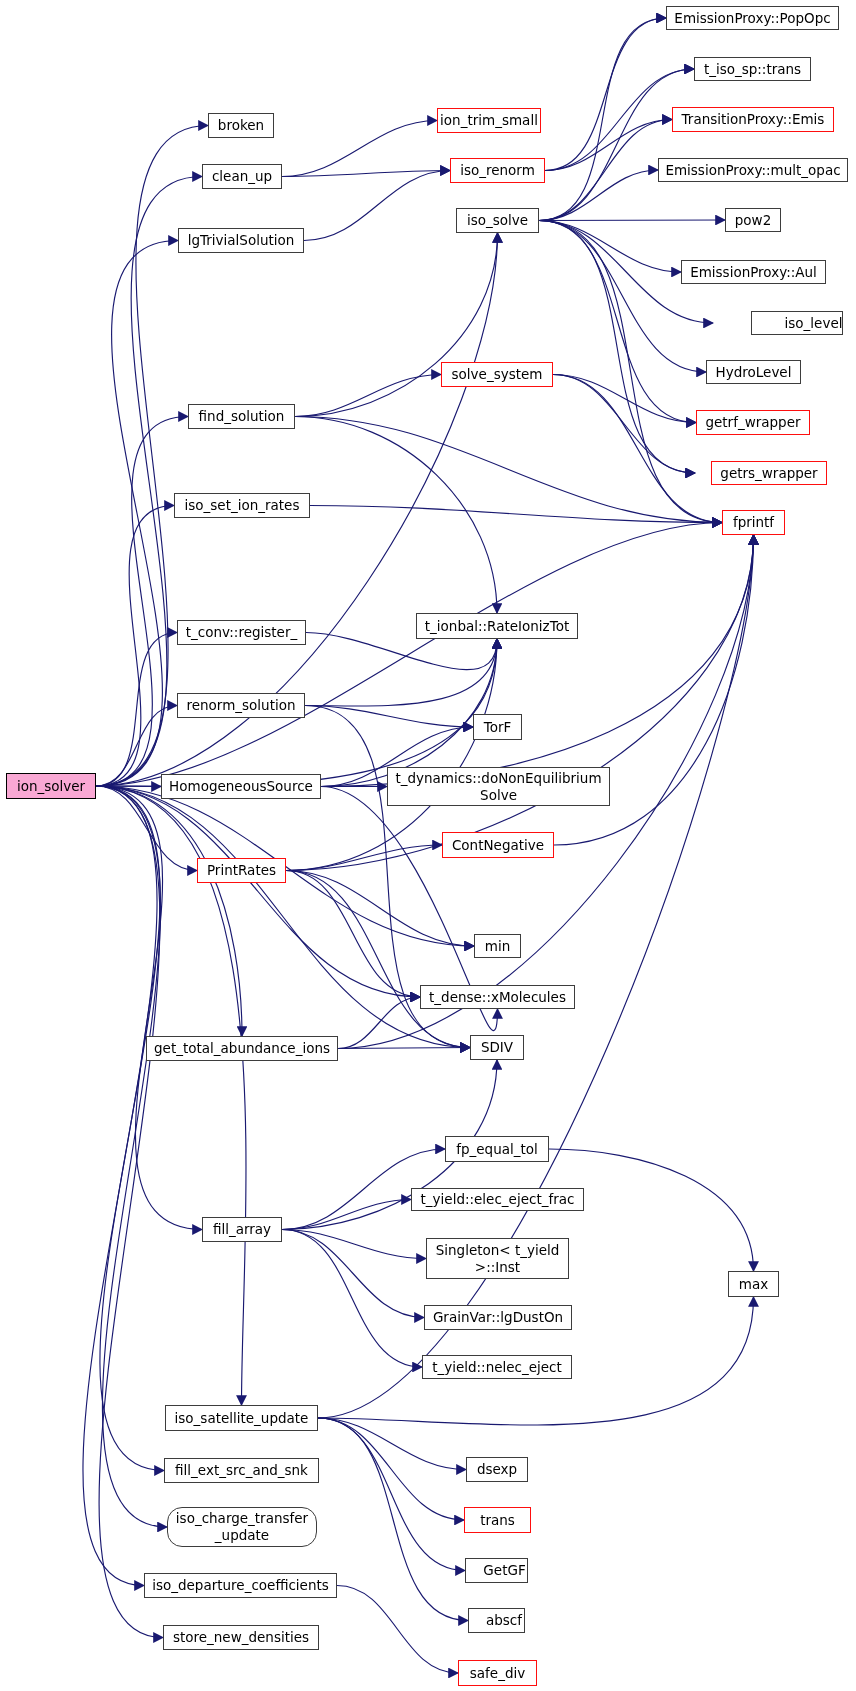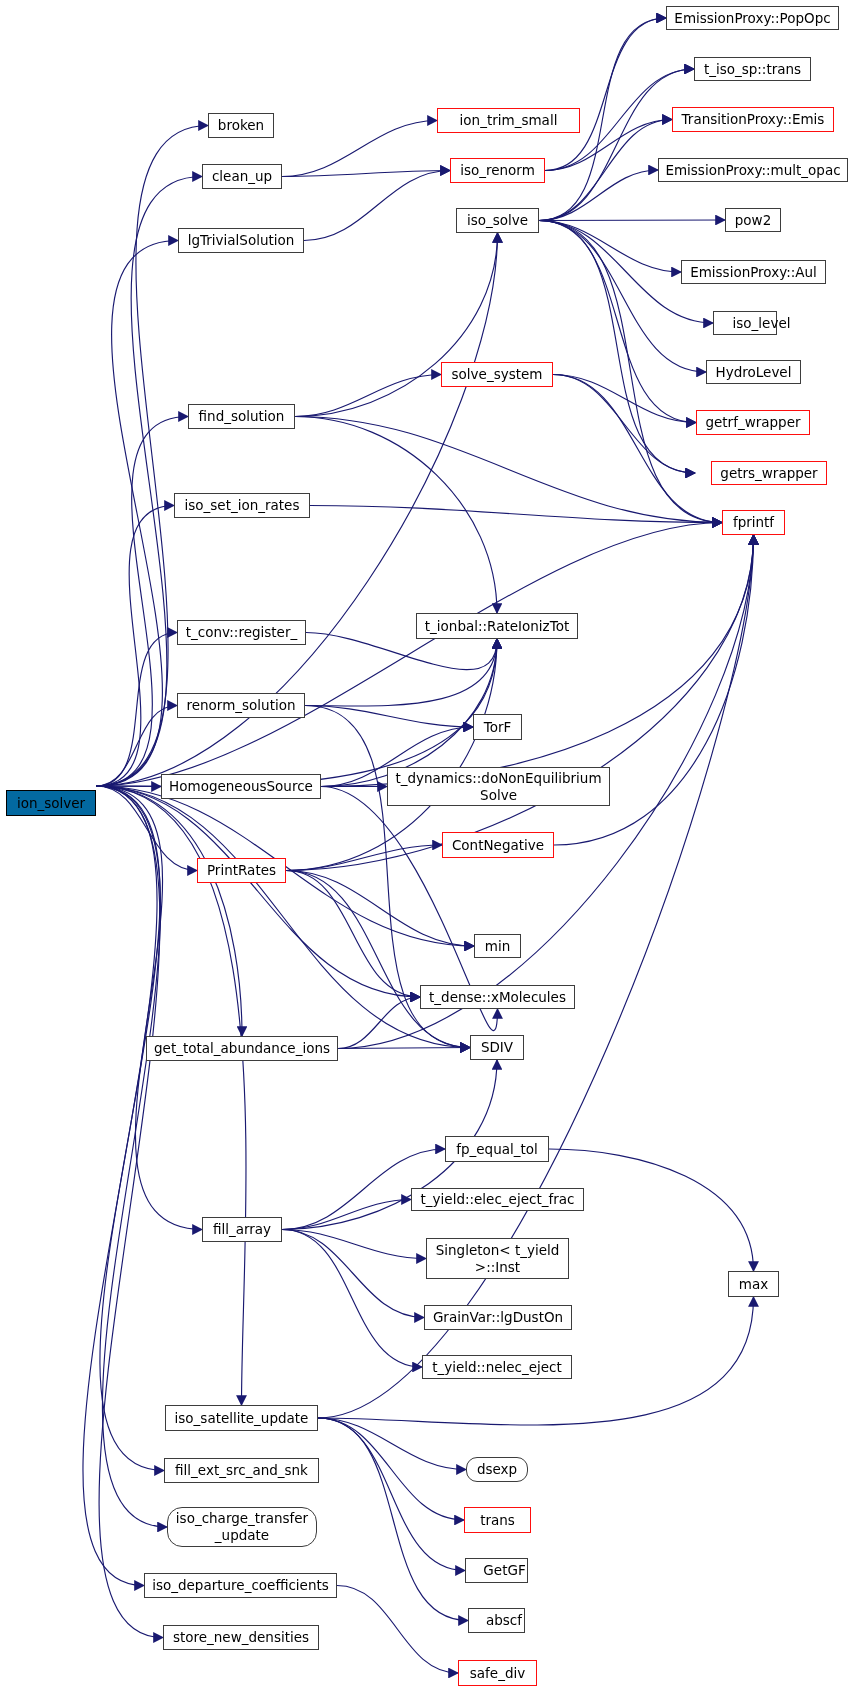--- a/index.html
+++ b/index.html
@@ -21,21 +21,21 @@
     line-height:1.25;
     display:flex;
     align-items:center;
     justify-content:center;
     text-align:center;
     white-space:pre-line;
     padding:0 4px;
     cursor:pointer;
   }
   .node.red{border-color:#fe0e0e;}
-  .node.root{background:#0369a1;border-color:#000000;margin-top:17px;}
+  .node.root{background:#f9a8d4;border-color:#000000;}
 </style>
 </head>
 <body>
 
 <div id="canvas">
   <svg id="edge-layer" width="856" height="1691" viewBox="0 0 856 1691" xmlns="http://www.w3.org/2000/svg">
     <defs>
       <marker id="arrow" viewBox="0 0 10 10" refX="9" refY="5" markerWidth="9.5" markerHeight="9.5" orient="auto-start-reverse">
         <path d="M0,0 L10,5 L0,10 z" fill="#191970"></path>
       </marker>
@@ -135,49 +135,49 @@
       <div class="node" style="left: 161px; top: 774px; width: 160px; height: 25px;">HomogeneousSource</div>
       <div class="node red" style="left: 197px; top: 858px; width: 89px; height: 25px;">PrintRates</div>
       <div class="node" style="left: 146px; top: 1036px; width: 192px; height: 25px;">get_total_abundance_ions</div>
       <div class="node" style="left: 202px; top: 1217px; width: 80px; height: 25px;">fill_array</div>
       <div class="node" style="left: 165px; top: 1405px; width: 153px; height: 26px;">iso_satellite_update</div>
       <div class="node" style="left: 164px; top: 1458px; width: 155px; height: 25px;">fill_ext_src_and_snk</div>
       <div class="node" style="left: 167px; top: 1507px; width: 150px; height: 40px; border-radius: 15px;">iso_charge_transfer
 _update</div>
       <div class="node" style="left: 144px; top: 1573px; width: 193px; height: 25px;">iso_departure_coefficients</div>
       <div class="node" style="left: 163px; top: 1625px; width: 156px; height: 25px;">store_new_densities</div>
-      <div class="node red" style="left: 437px; top: 108px; width: 143px; height: 25px;">ion_trim_small</div>
+      <div class="node red" style="left: 437px; top: 108px; width: 104px; height: 25px;">ion_trim_small</div>
       <div class="node red" style="left: 450px; top: 158px; width: 95px; height: 25px;">iso_renorm</div>
       <div class="node" style="left: 456px; top: 208px; width: 83px; height: 25px;">iso_solve</div>
       <div class="node red" style="left: 441px; top: 362px; width: 112px; height: 25px;">solve_system</div>
       <div class="node" style="left: 416px; top: 613px; width: 162px; height: 26px;">t_ionbal::RateIonizTot</div>
       <div class="node" style="left: 473px; top: 714px; width: 49px; height: 26px;">TorF</div>
       <div class="node" style="left: 387px; top: 767px; width: 223px; height: 39px;">t_dynamics::doNonEquilibrium
 Solve</div>
       <div class="node red" style="left: 442px; top: 832px; width: 112px; height: 26px;">ContNegative</div>
       <div class="node" style="left: 474px; top: 934px; width: 47px; height: 24px;">min</div>
       <div class="node" style="left: 420px; top: 985px; width: 155px; height: 24px;">t_dense::xMolecules</div>
       <div class="node" style="left: 470px; top: 1035px; width: 54px; height: 25px;">SDIV</div>
       <div class="node" style="left: 445px; top: 1136px; width: 104px; height: 26px;">fp_equal_tol</div>
       <div class="node" style="left: 411px; top: 1188px; width: 173px; height: 23px;">t_yield::elec_eject_frac</div>
       <div class="node" style="left: 426px; top: 1238px; width: 143px; height: 41px;">Singleton&lt; t_yield
 &gt;::Inst</div>
       <div class="node" style="left: 424px; top: 1305px; width: 148px; height: 25px;">GrainVar::lgDustOn</div>
       <div class="node" style="left: 422px; top: 1355px; width: 150px; height: 24px;">t_yield::nelec_eject</div>
-      <div class="node" style="left: 466px; top: 1457px; width: 62px; height: 25px; border-radius: 11px;">dsexp</div>
+      <div class="node" style="left: 466px; top: 1457px; width: 62px; height: 25px;">dsexp</div>
       <div class="node red" style="left: 464px; top: 1507px; width: 67px; height: 26px;">trans</div>
       <div class="node" style="left: 465px; top: 1558px; width: 63px; height: 25px; padding-left: 20px;">GetGF</div>
       <div class="node" style="left: 468px; top: 1608px; width: 57px; height: 25px; padding-left: 19px;">abscf</div>
       <div class="node red" style="left: 458px; top: 1660px; width: 79px; height: 26px;">safe_div</div>
       <div class="node" style="left: 666px; top: 6px; width: 173px; height: 24px;">EmissionProxy::PopOpc</div>
       <div class="node" style="left: 694px; top: 57px; width: 117px; height: 24px;">t_iso_sp::trans</div>
       <div class="node red" style="left: 672px; top: 107px; width: 162px; height: 25px;">TransitionProxy::Emis</div>
       <div class="node" style="left: 658px; top: 158px; width: 190px; height: 24px;">EmissionProxy::mult_opac</div>
       <div class="node" style="left: 725px; top: 208px; width: 56px; height: 24px;">pow2</div>
       <div class="node" style="left: 681px; top: 260px; width: 145px; height: 24px;">EmissionProxy::Aul</div>
-      <div class="node" style="left: 713px; top: 311px; width: 64px; height: 24px; padding-left: 37px;">iso_level</div>
+      <div class="node" style="left: 751px; top: 311px; width: 92px; height: 24px; padding-left: 37px;">iso_level</div>
       <div class="node" style="left: 706px; top: 360px; width: 95px; height: 24px;">HydroLevel</div>
       <div class="node red" style="left: 696px; top: 410px; width: 114px; height: 25px;">getrf_wrapper</div>
       <div class="node red" style="left: 695px; top: 461px; width: 116px; height: 24px; margin-left: 16px;">getrs_wrapper</div>
       <div class="node red" style="left: 722px; top: 510px; width: 63px; height: 25px;">fprintf</div>
       <div class="node" style="left: 728px; top: 1271px; width: 51px; height: 26px;">max</div>
     </div>
 </div>
 
 </body></html>

